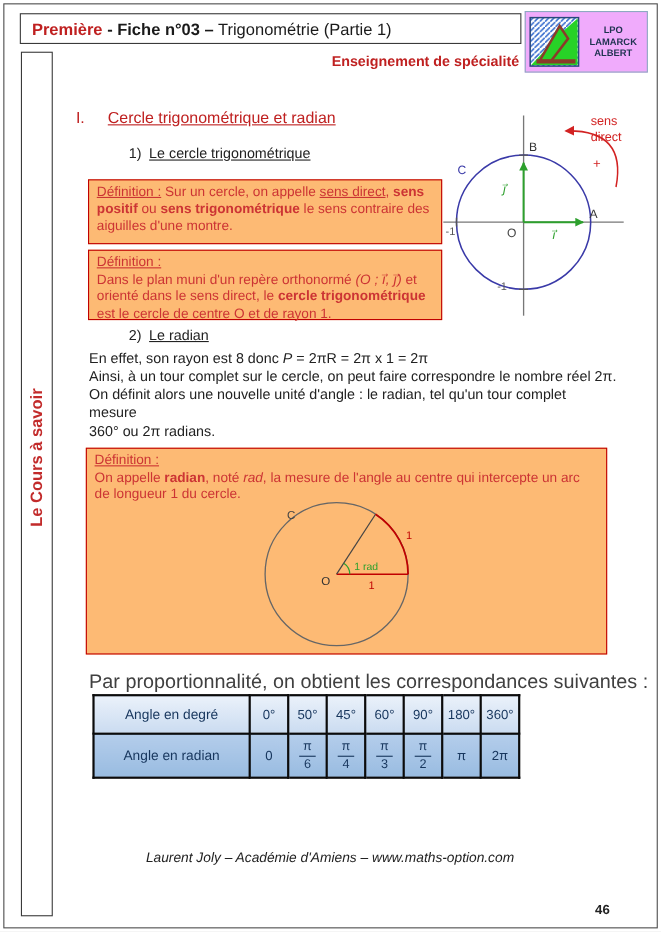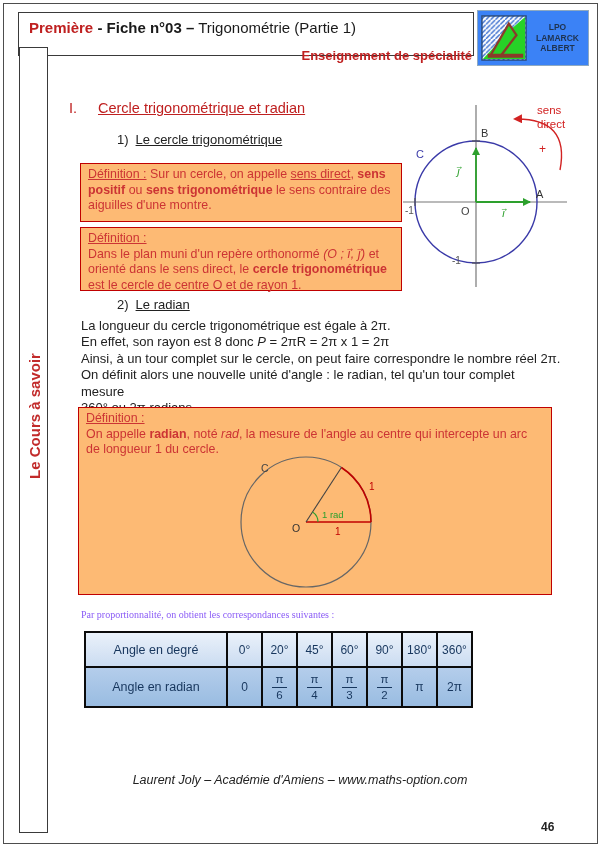--- a/index.html
+++ b/index.html
@@ -16,27 +16,27 @@
   .page{
     position:relative;width:601px;height:847px;background:#ffffff;
     font-family:"Liberation Sans","DejaVu Sans",sans-serif;color:#1a1a1a;
     overflow:hidden;margin:0 auto;
   }
   .frame{position:absolute;inset:3px;border:1px solid #4d4d4d;pointer-events:none;}
   .b{font-weight:bold}.u{text-decoration:underline}.i{font-style:italic}
   .t-red{color:var(--red)}
 
   .header-box{
-    position:absolute;left:18px;top:12px;width:456px;height:44px;
+    position:absolute;left:18px;top:12px;width:456px;height:28px;
     border:1px solid #3a3a3a;line-height:30px;padding-left:10px;
     font-size:15px;white-space:nowrap;background:#fff;
   }
   .logo-box{
     position:absolute;left:477px;top:10px;width:112px;height:56px;
-    border:1px solid #8ea9c1;background:#3b82f6;
+    border:1px solid #8ea9c1;background:#f0abfc;
     display:flex;align-items:center;gap:3px;padding:3px;justify-content:center;
   }
   .logo-icon{width:46px;height:46px;flex:0 0 auto;}
   .logo-text{flex:1;text-align:center;font-size:8.5px;font-weight:bold;color:#1f3350;line-height:1.25;}
   .subtitle{
     position:absolute;left:272px;top:48px;width:200px;text-align:right;
     font-size:13px;font-weight:bold;color:var(--red);
   }
   .sidebar{
     position:absolute;left:19px;top:47px;width:29px;height:786px;
@@ -61,21 +61,21 @@
   .def2{left:80px;top:227px;width:322px;height:64px;}
   .def3{left:78px;top:407px;width:474px;height:188px;}
 
   .para{position:absolute;left:81px;top:318px;width:480px;font-size:13px;line-height:16.4px;color:#222;}
 
   .diagram1{position:absolute;left:395px;top:92px;}
   .diagram2{position:absolute;left:152px;top:44px;}
 
   svg text{font-family:"Liberation Sans","DejaVu Sans",sans-serif;}
 
-  .table-caption{position:absolute;left:81px;top:609px;font-size:10px;color:#8b5cf6;font-family:Liberation Serif, serif;}
+  .table-caption{position:absolute;left:81px;top:609px;font-size:18px;color:#404040;}
   table.conv{
     position:absolute;left:84px;top:631px;border-collapse:collapse;
     color:var(--navy);
   }
   table.conv td{
     border:2px solid #0b0b0b;text-align:center;vertical-align:middle;
     font-size:12px;width:35px;
   }
   table.conv td.lbl{width:142px;font-size:12.5px;}
   tr.deg-row td{height:35px;background:linear-gradient(180deg,#eaf1fa 0%,#cbdcf1 100%);}
@@ -193,21 +193,20 @@
     <text x="142" y="22" font-size="11.5" fill="#d22222">sens</text>
     <text x="142" y="36" font-size="11.5" fill="#d22222">direct</text>
     <text x="144" y="61" font-size="12" fill="#d22222">+</text>
   </svg>
 
   <div class="subhead" style="left:117px;top:297px;">
     <span class="sn">2)</span><span class="u">Le radian</span>
   </div>
 
   <div class="para">
-    <div>La longueur du cercle trigonométrique est égale à 2π.</div>
     <div>
       <span>En effet, son rayon est 8 donc</span>
       <span class="i">P</span>
       <span>= 2πR = 2π x 1 = 2π</span>
     </div>
     <div>Ainsi, à un tour complet sur le cercle, on peut faire correspondre le nombre réel 2π.</div>
     <div>On définit alors une nouvelle unité d'angle : le radian, tel qu'un tour complet mesure</div>
     <div>360° ou 2π radians.</div>
   </div>
 
@@ -231,21 +230,21 @@
       <text x="91" y="66" font-size="9.5" fill="#2da02d">1 rad</text>
     </svg>
   </div>
 
   <div class="table-caption">Par proportionnalité, on obtient les correspondances suivantes :</div>
   <table class="conv">
     <tbody>
         <tr class="deg-row">
       <td class="lbl">Angle en degré</td>
       <td>0°</td>
-      <td>20°</td>
+      <td>50°</td>
       <td>45°</td>
       <td>60°</td>
       <td>90°</td>
       <td>180°</td>
       <td>360°</td>
     </tr>
     <tr class="rad-row">
       <td class="lbl">Angle en radian</td>
       <td>0</td>
       <td>

